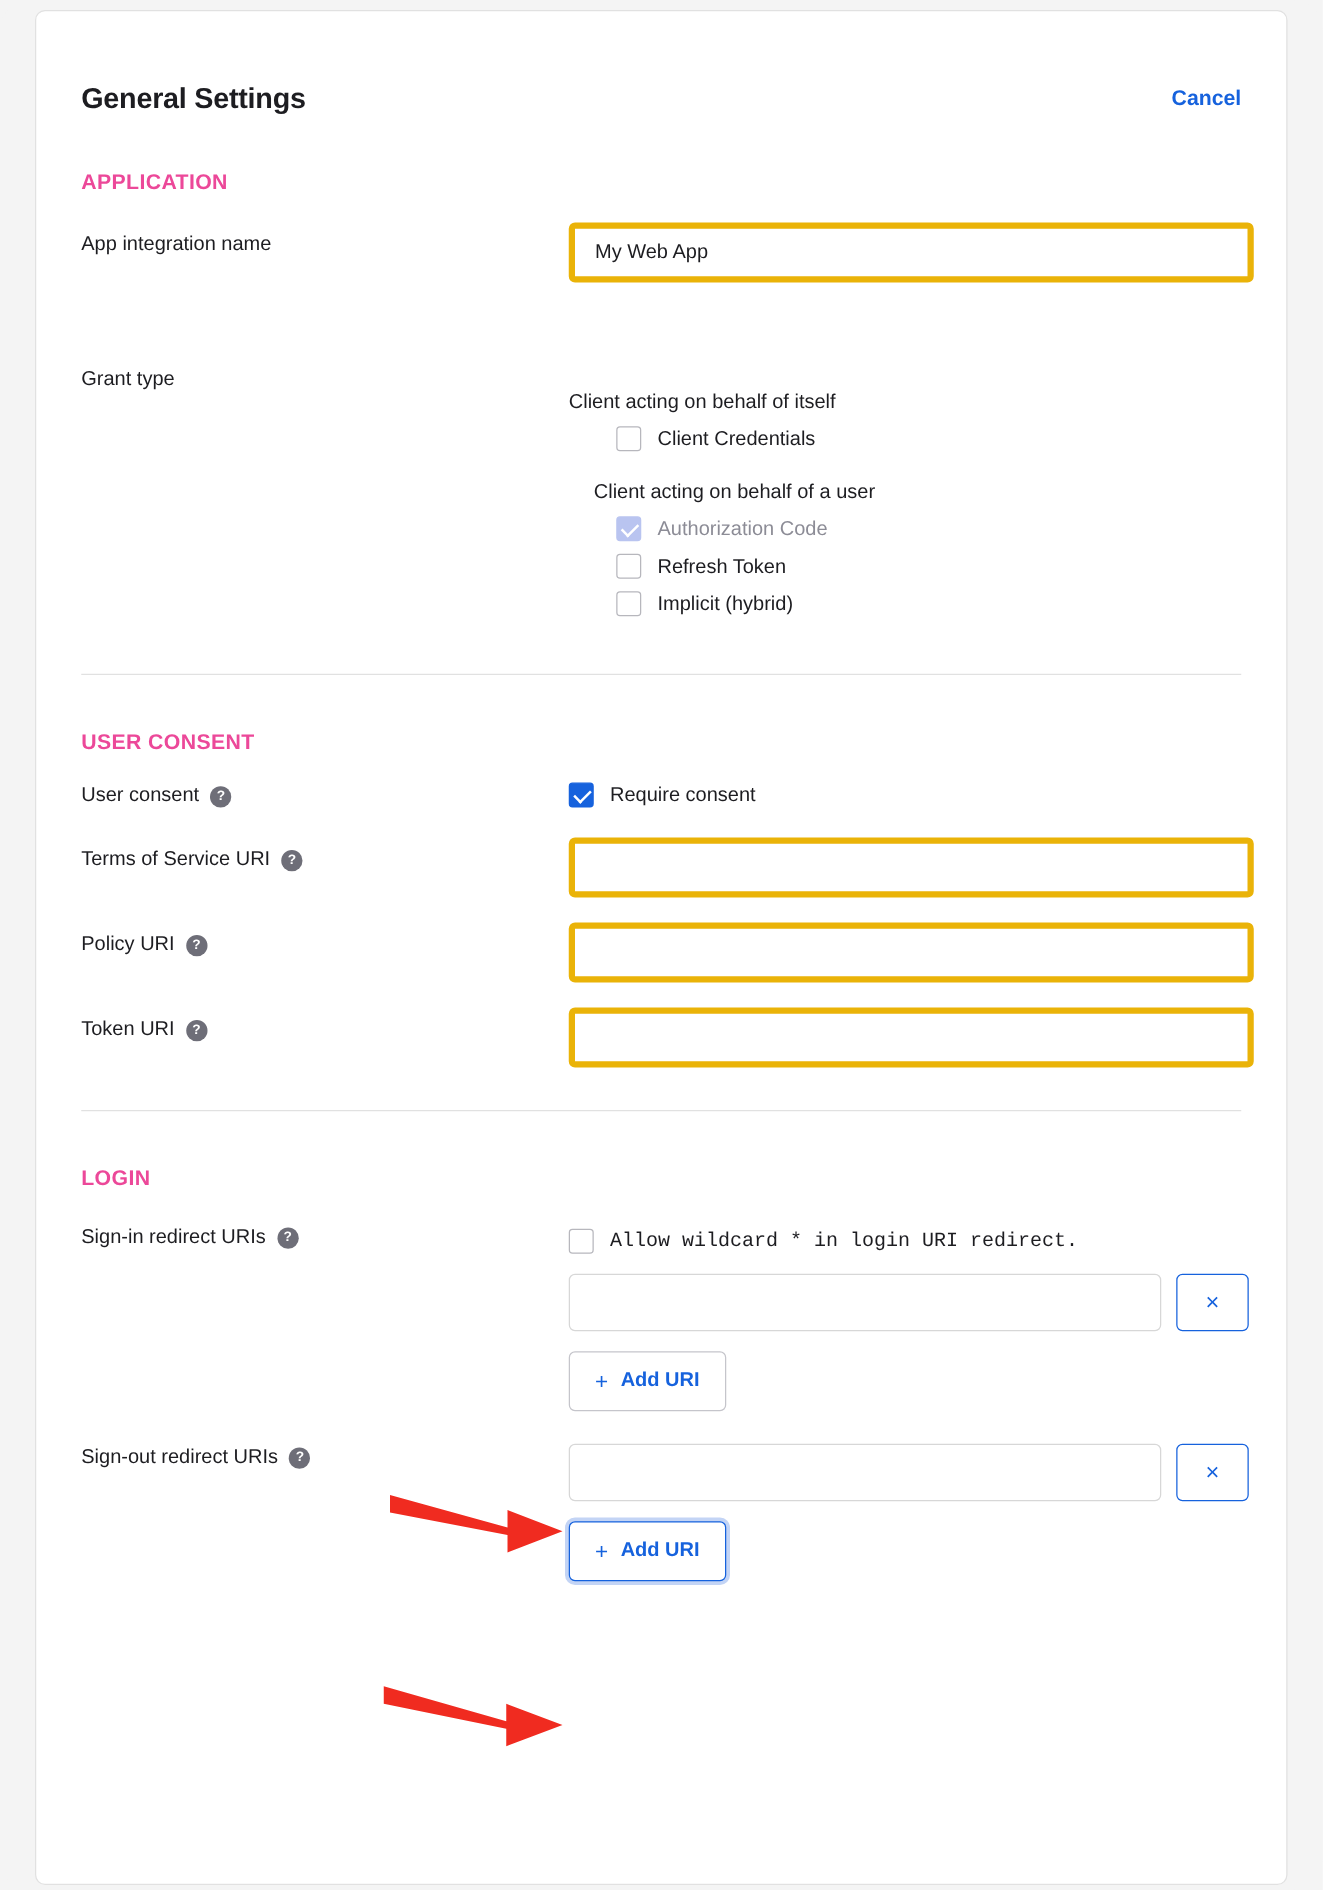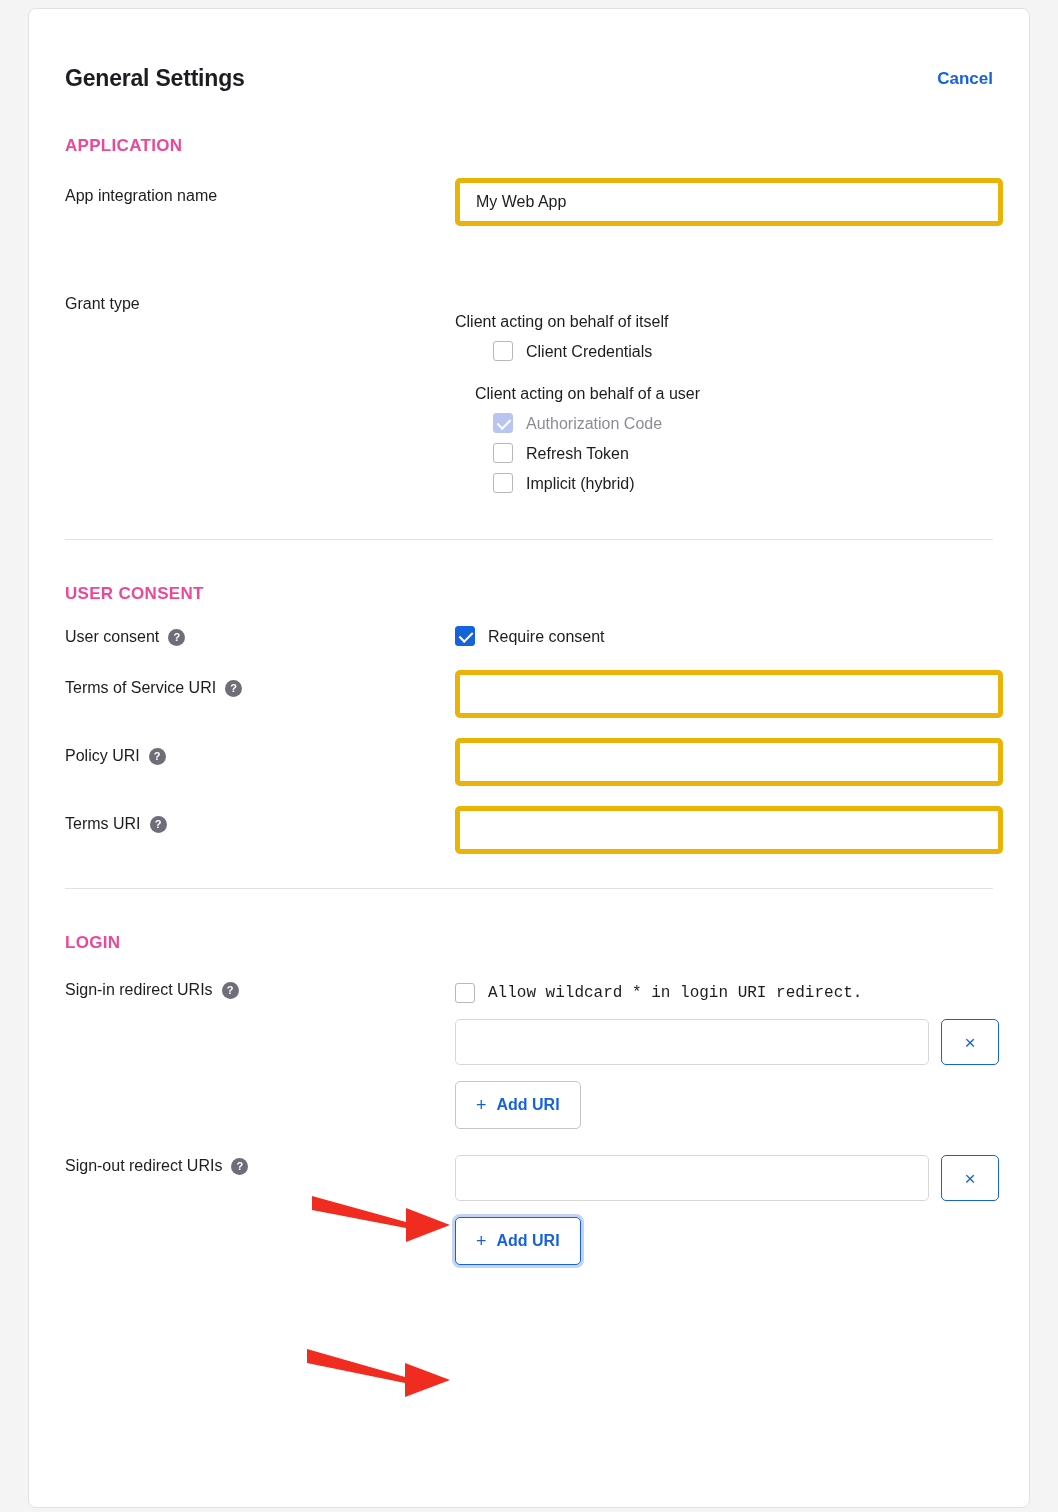--- a/index.html
+++ b/index.html
@@ -300,21 +300,21 @@
         <span>Policy URI</span>
         <span class="help-icon">?</span>
       </div>
       <div class="field-content">
         <input class="text-input" type="text" value="" style="">
       </div>
     </div>
 
     <div class="field-row" style="margin-top:20px;">
       <div class="field-label">
-        <span>Terms URI</span>
+        <span>Token URI</span>
         <span class="help-icon">?</span>
       </div>
       <div class="field-content">
         <input class="text-input" type="text" value="" style="">
       </div>
     </div>
 
     <div class="divider" style="margin-top:34px;"></div>
 
     <div class="section-title">LOGIN</div>

